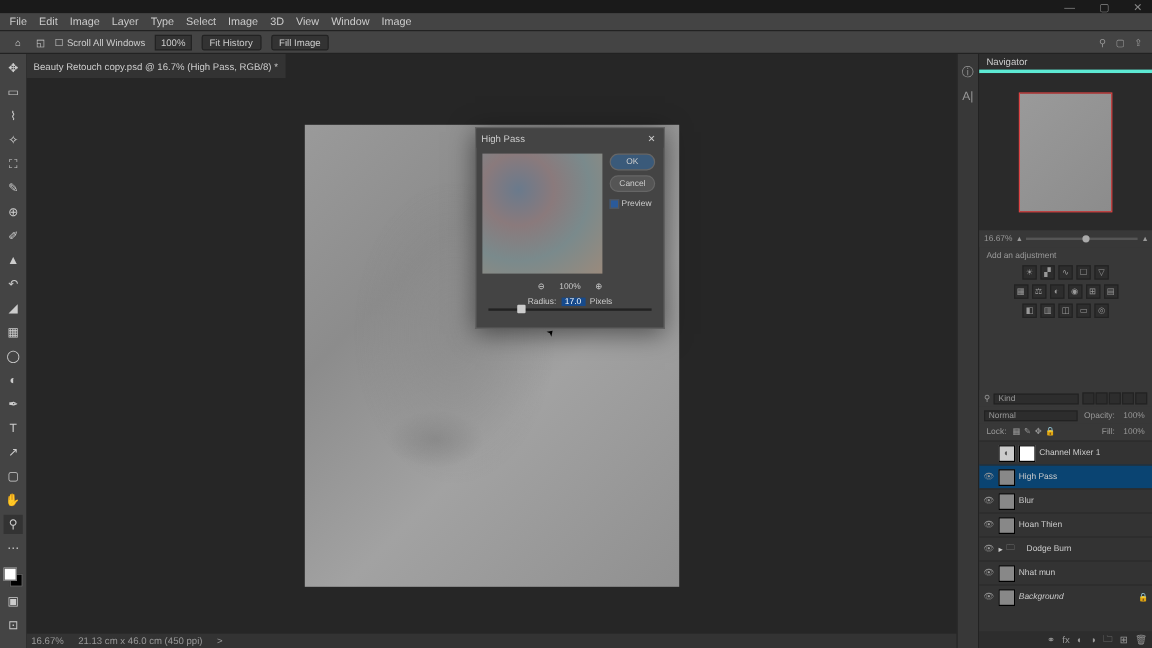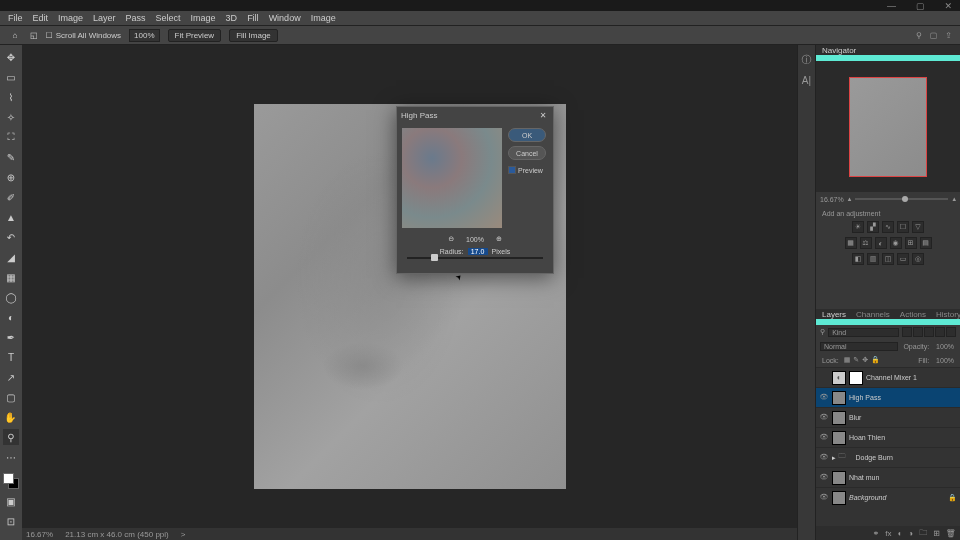--- a/index.html
+++ b/index.html
@@ -32,21 +32,21 @@
   .doc-tab { height: 20px; background: #333; display: flex; align-items: center; padding: 0 6px; font-size: 8px; color: #ccc; width: fit-content; }
   .canvas-content { position: absolute; top: 20px; left: 0; right: 0; bottom: 12px; display: flex; align-items: center; justify-content: center; }
   .image-mock { width: 312px; height: 385px; background: linear-gradient(135deg, #9a9a9a 0%, #8c8c8c 30%, #a2a2a2 60%, #909090 100%); position: relative; overflow: hidden; }
   .image-mock::before { content: ''; position: absolute; inset: 0; background: radial-gradient(ellipse 120px 180px at 40% 45%, #888 0%, transparent 70%), radial-gradient(ellipse 50px 30px at 35% 68%, #7a7a7a 0%, transparent 80%); opacity: 0.6; }
   .statusbar2 { position: absolute; bottom: 0; left: 0; right: 0; height: 12px; background: #333; display: flex; align-items: center; padding: 0 4px; font-size: 8px; color: #999; gap: 12px; }
   
   .collapsed-panels { width: 18px; background: #383838; border-left: 1px solid #222; display: flex; flex-direction: column; align-items: center; padding-top: 8px; gap: 8px; }
   .collapsed-panels span { color: #999; font-size: 10px; }
   
   .right-panels { width: 145px; background: #383838; border-left: 1px solid #222; display: flex; flex-direction: column; }
-  .panel-header { height: 16px; background: #2d2d2d; display: flex; align-items: center; padding: 0 6px; font-size: 8px; color: #ccc; border-bottom: 6px solid #5eead4; }
+  .panel-header { height: 16px; background: #2d2d2d; display: flex; align-items: center; padding: 0 6px; font-size: 8px; color: #ccc; border-bottom: 3px solid #5eead4; }
   .panel-header.tabs { gap: 10px; }
   .panel-header.tabs span { cursor: pointer; color: #888; }
   .panel-header.tabs span.active { color: #ccc; }
   
   .navigator { height: 145px; display: flex; flex-direction: column; }
   .nav-preview { flex: 1; background: #2a2a2a; display: flex; align-items: center; justify-content: center; }
   .nav-thumb { width: 78px; height: 100px; background: linear-gradient(135deg, #9a9a9a, #8c8c8c); border: 1px solid #d44; position: relative; }
   .nav-footer { height: 14px; background: #383838; display: flex; align-items: center; padding: 0 4px; font-size: 7px; color: #999; gap: 4px; }
   .nav-slider { flex: 1; height: 2px; background: #555; position: relative; }
   .nav-slider .knob { position: absolute; width: 6px; height: 6px; background: #aaa; border-radius: 3px; top: -2px; left: 50%; }
@@ -102,35 +102,35 @@
   <span>—</span>
   <span>▢</span>
   <span>✕</span>
 </div>
 
 <div class="menubar">
   <span>File</span>
   <span>Edit</span>
   <span>Image</span>
   <span>Layer</span>
-  <span>Pass</span>
+  <span>Type</span>
   <span>Select</span>
   <span>Image</span>
   <span>3D</span>
-  <span>Fill</span>
+  <span>View</span>
   <span>Window</span>
   <span>Image</span>
 </div>
 
 <div class="optionsbar">
   <span class="home-icon">⌂</span>
   <span>◱</span>
   <span class="chk">☐ <span>Scroll All Windows</span></span>
   <span class="val">100%</span>
-  <span class="btn">Fit Preview</span>
+  <span class="btn">Fit History</span>
   <span class="btn">Fill Image</span>
   <span class="spacer"></span>
   <span class="right-icons">
     <span>⚲</span>
     <span>▢</span>
     <span>⇪</span>
   </span>
 </div>
 
 <div class="work">
@@ -158,20 +158,21 @@
     <div class="tool">⋯</div>
     <div class="color-swatch">
       <div class="color-bg"></div>
       <div class="color-fg"></div>
     </div>
     <div class="tool">▣</div>
     <div class="tool">⊡</div>
   </div>
 
   <div class="canvas-area">
+    <div class="doc-tab">Beauty Retouch copy.psd @ 16.7% (High Pass, RGB/8) *</div>
     <div class="canvas-content">
       <div class="image-mock"></div>
     </div>
     <div class="statusbar2">
       <span>16.67%</span>
       <span>21.13 cm x 46.0 cm (450 ppi)</span>
       <span>&gt;</span>
     </div>
   </div>
 
@@ -217,26 +218,20 @@
         <div class="adj-btn">◧</div>
         <div class="adj-btn">▥</div>
         <div class="adj-btn">◫</div>
         <div class="adj-btn">▭</div>
         <div class="adj-btn">◎</div>
       </div>
     </div>
 
     <div class="spacer-panel"></div>
 
-    <div class="panel-header tabs">
-      <span class="active">Layers</span>
-      <span>Channels</span>
-      <span>Actions</span>
-      <span>History</span>
-    </div>
     <div class="layers-panel">
       <div class="layers-opts">
         <span>⚲</span>
         <span class="fld">Kind</span>
         <div class="minibtns">
           <div class="minibtn"></div>
           <div class="minibtn"></div>
           <div class="minibtn"></div>
           <div class="minibtn"></div>
           <div class="minibtn"></div>

